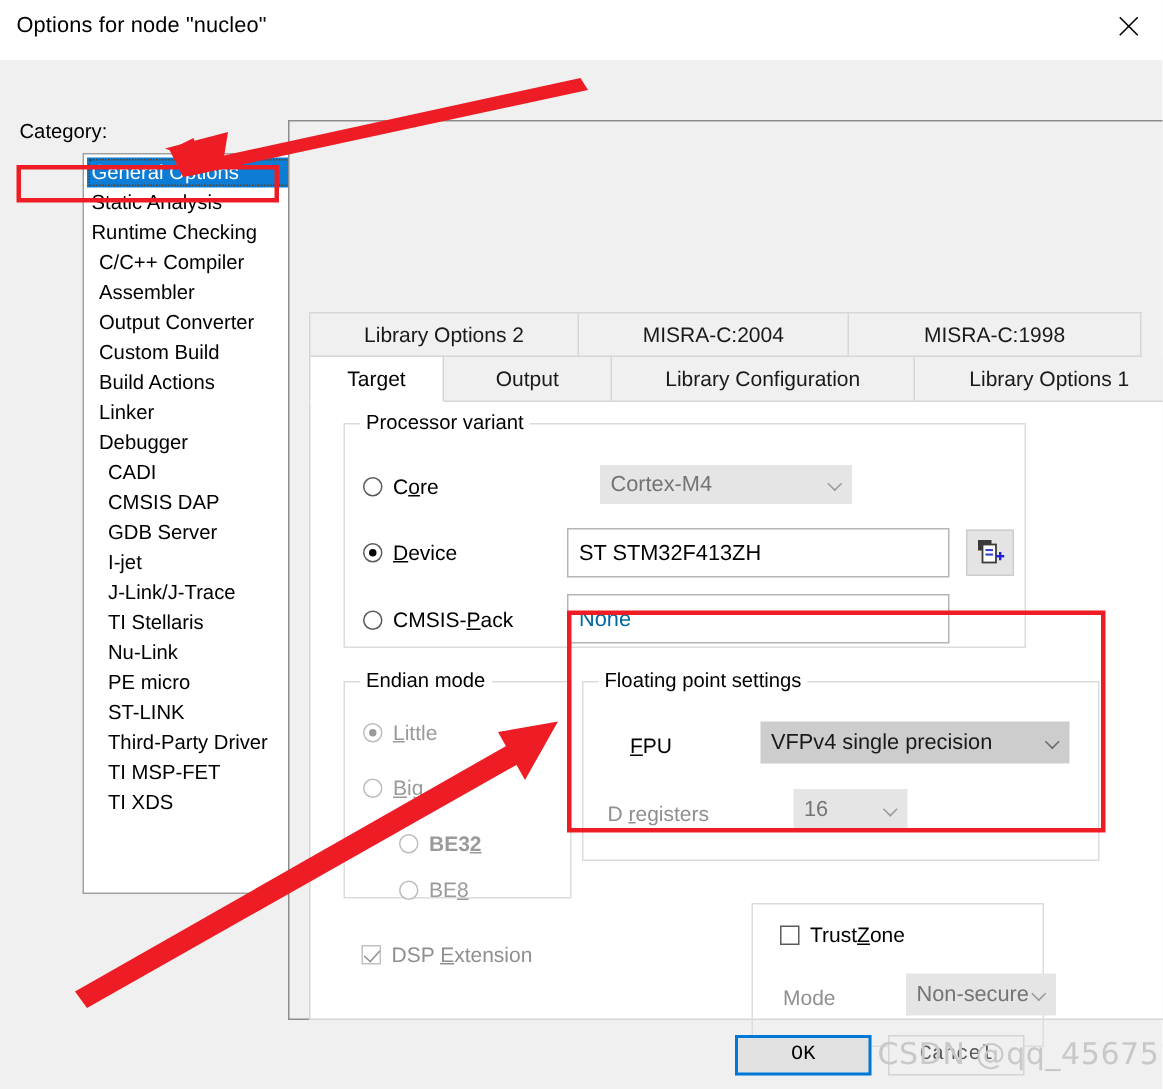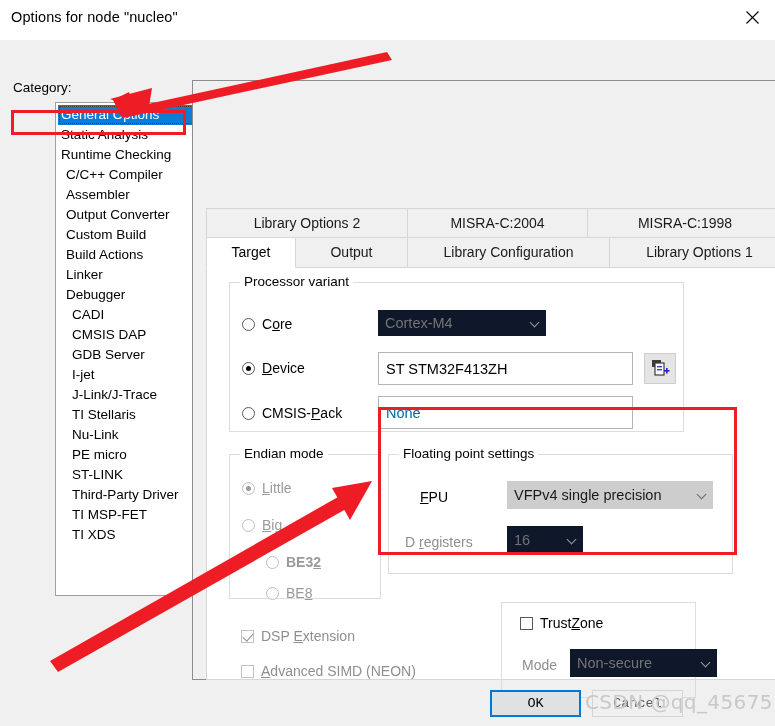--- a/index.html
+++ b/index.html
@@ -179,21 +179,21 @@
   .combo {
     position: absolute;
     background: #cfcfcf;
     border: none;
     font-size: 14.5px;
     display: flex; align-items: center;
     padding: 0 7px;
     cursor: pointer;
   }
   .combo.enabled { background: #cdcdcd; color: #1a1a1a; }
-  .combo.disabled { background: #0f172a; color: #747474; }
+  .combo.disabled { background: #e5e5e5; color: #747474; margin-left: 22px; }
   .combo .arrow {
     position: absolute; right: 8px; top: 50%;
     width: 7px; height: 7px; margin-top: -4px;
   }
   .combo .arrow::after {
     content: ""; position: absolute; left: 0; top: 0;
     width: 6px; height: 6px;
     border: solid #6b6b6b; border-width: 0 1px 1px 0;
     transform: rotate(45deg);
   }
@@ -279,21 +279,21 @@
         <div class="cat-item indent2">ST-LINK</div>
         <div class="cat-item indent2">Third-Party Driver</div>
         <div class="cat-item indent2">TI MSP-FET</div>
         <div class="cat-item indent2">TI XDS</div>
       </div>
 
     <div class="content-panel"></div>
 
     <div class="tab-rows">
       <div class="tab-row tab-row-1" id="tab-row-1">
-          <div class="tab first" style="width: 202px;">Library Options 2</div>
+          <div class="tab first" style="width: 180px;">Library Options 2</div>
           <div class="tab" style="width: 180px;">MISRA-C:2004</div>
           <div class="tab" style="width: 195px;">MISRA-C:1998</div>
         </div>
       <div class="tab-row tab-row-2" id="tab-row-2">
           <div class="tab first active" style="width: 90px;">Target</div>
           <div class="tab" style="width: 112px;">Output</div>
           <div class="tab" style="width: 202px;">Library Configuration</div>
           <div class="tab" style="width: 180px;">Library Options 1</div>
         </div>
     </div>
@@ -373,32 +373,28 @@
         <div class="combo disabled" style="left:118px; top:71px; width:76px; height:28px;">
           <span>16</span>
           <span class="arrow"></span>
         </div>
       </div>
 
       <div class="checkbox disabled checked" style="left:34px; top:360px;">
         <span class="box"></span>
         <span>DSP <span class="uline">E</span>xtension</span>
       </div>
-      <div class="checkbox disabled" style="left:34px; top:395px;">
-        <span class="box"></span>
-        <span><span class="uline">A</span>dvanced SIMD (NEON)</span>
-      </div>
 
       <div class="groupbox" style="left:294px; top:334px; width:195px; height:96px;">
         <div class="checkbox" style="left:18px; top:12px;">
           <span class="box"></span>
           <span>Trust<span class="uline">Z</span>one</span>
         </div>
         <div class="gray-label" style="left:20px; top:54px;">Mode</div>
-        <div class="combo disabled" style="left:68px; top:46px; width:147px; height:28px;">
+        <div class="combo disabled" style="left:80px; top:46px; width:100px; height:28px;">
           <span>Non-secure</span>
           <span class="arrow"></span>
         </div>
       </div>
 
     </div>
 
     <div class="btn primary" style="left:490px; top:650px; width:91px; height:27px;">
       <span>OK</span>
     </div>

